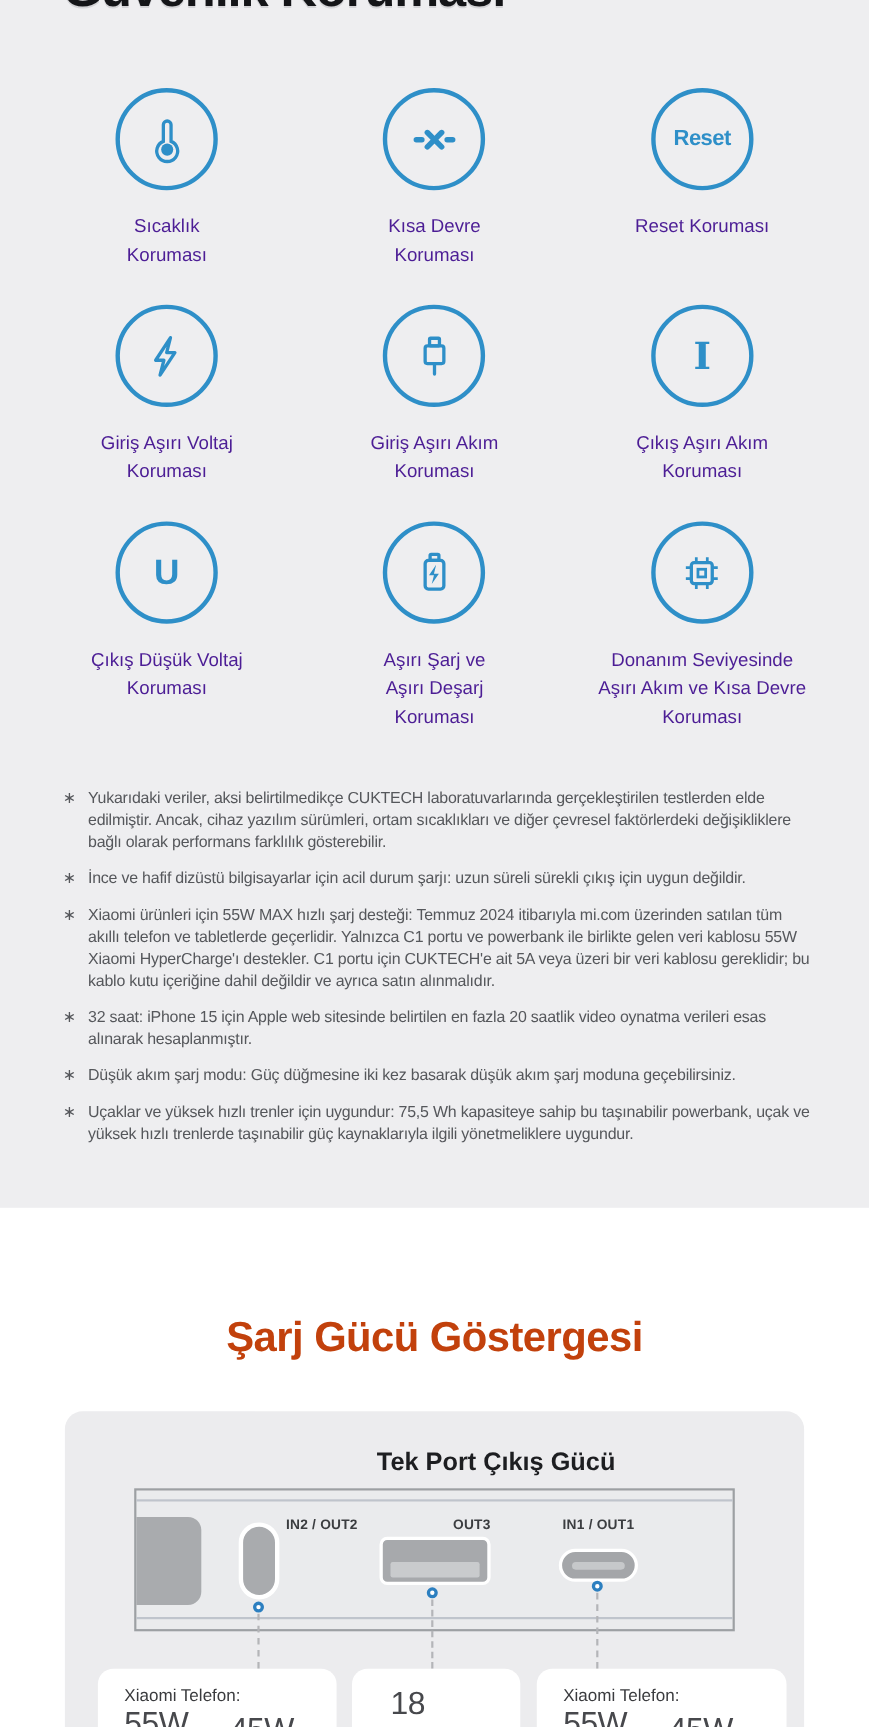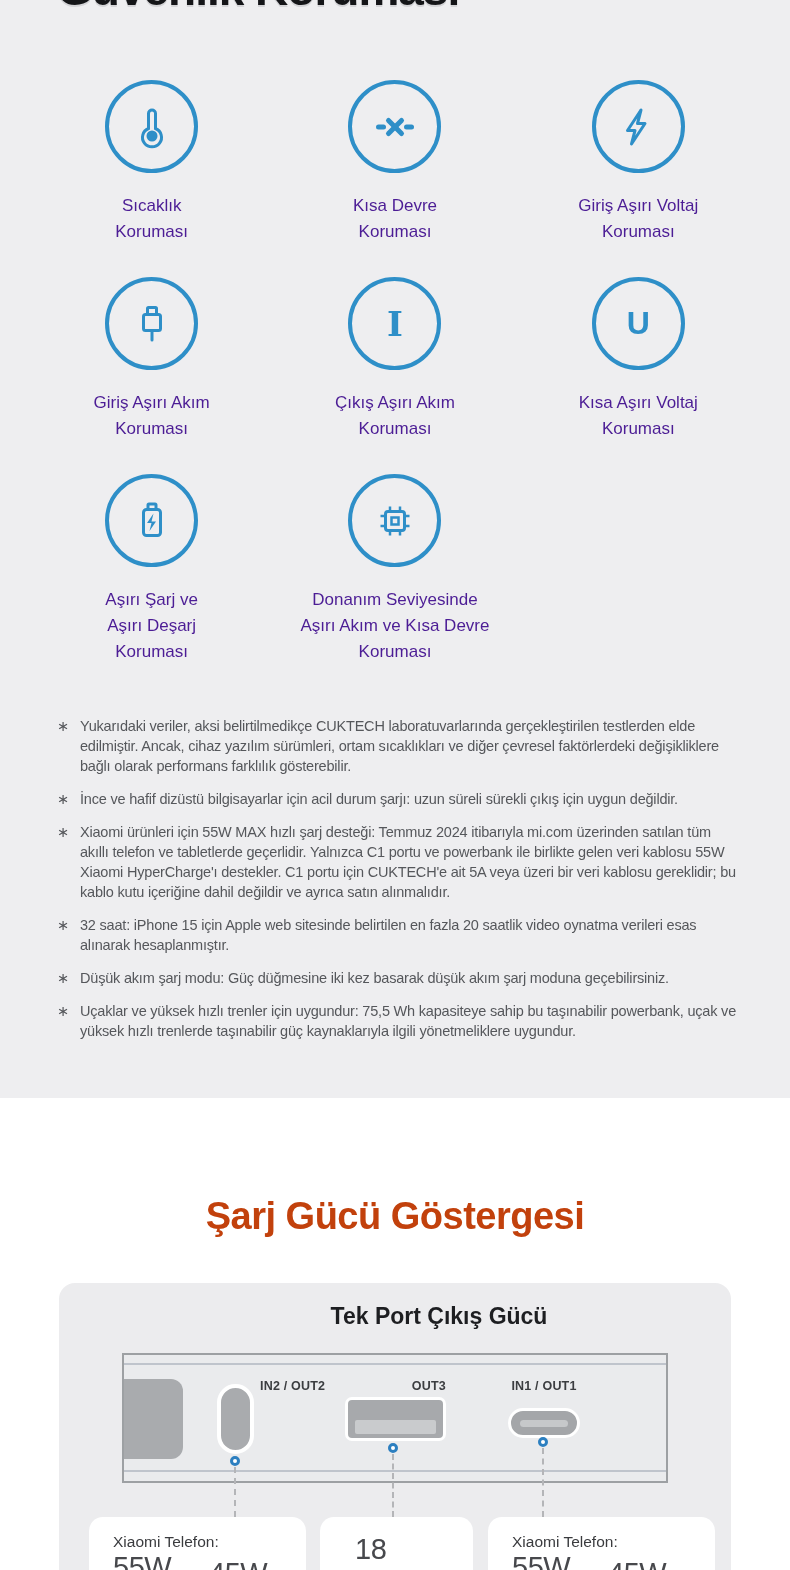--- a/index.html
+++ b/index.html
@@ -29,21 +29,21 @@
   .notes{position:absolute;left:57px;top:716px;width:682px;list-style:none;margin:0;padding:0;}
   .notes li{display:flex;margin-bottom:13px;font-size:14.5px;line-height:20px;
             letter-spacing:-0.2px;color:#55575b;}
   .notes .star{flex:none;width:23px;color:#55575b;}
 
   
   .charging-title{position:absolute;left:0;top:1192px;width:790px;margin:0;text-align:center;
                   font-size:38px;line-height:48px;font-weight:bold;color:#c2410c;letter-spacing:-0.5px;}
   .card{position:absolute;left:59px;top:1283px;width:672px;height:340px;
         background:#ececee;border-radius:16px;}
-  .card-title{position:absolute;left:0;top:20px;width:100%;text-align:center;margin:0;
+  .card-title{position:absolute;left:0;top:20px;width:100%;text-align:center;margin:12px;
               font-size:23px;font-weight:bold;color:#1d1e21;padding-left:44px;}
 
   
   .device{position:absolute;left:63px;top:70px;width:546px;height:130px;box-sizing:border-box;
           border:2px solid #9da0a3;background:#eaebed;}
   .device .edge-line{position:absolute;left:0;right:0;height:2px;background:#bfc4cc;}
   .device .edge-top{top:8px;} .device .edge-bottom{bottom:9px;}
   .screen-block{position:absolute;left:0;top:24px;width:59px;height:80px;
                 background:#a9abae;border-radius:0 12px 12px 0;}
   .port-oval{position:absolute;left:93px;top:29px;width:37px;height:70px;box-sizing:border-box;
@@ -102,20 +102,26 @@
             <line x1="7.5" y1="24" x2="12.5" y2="24"></line>
             <line x1="35.5" y1="24" x2="40.5" y2="24"></line>
             <line x1="17.5" y1="17.5" x2="30.5" y2="30.5"></line>
             <line x1="30.5" y1="17.5" x2="17.5" y2="30.5"></line>
           </svg>
         </div>
         <div class="cell-label">Kısa Devre
 Koruması</div>
       </div>
 
+      <div class="cell">
+        <div class="circle">
+          <span class="icon-text reset">Reset</span>
+        </div>
+        <div class="cell-label">Reset Koruması</div>
+      </div>
 
       <div class="cell">
         <div class="circle">
           <svg width="48" height="48" viewBox="0 0 48 48" fill="none" stroke="#2e8fc8" stroke-width="3" stroke-linejoin="round">
             <path d="M27 7 L13.5 27.5 h7.5 l-3.5 13.5 L31 20.5 h-7.5 z"></path>
           </svg>
         </div>
         <div class="cell-label">Giriş Aşırı Voltaj
 Koruması</div>
       </div>
@@ -137,21 +143,21 @@
           <span class="icon-text i">I</span>
         </div>
         <div class="cell-label">Çıkış Aşırı Akım
 Koruması</div>
       </div>
 
       <div class="cell">
         <div class="circle">
           <span class="icon-text u">U</span>
         </div>
-        <div class="cell-label">Kısa Aşırı Voltaj
+        <div class="cell-label">Çıkış Düşük Voltaj
 Koruması</div>
       </div>
 
       <div class="cell">
         <div class="circle">
           <svg width="48" height="48" viewBox="0 0 48 48" fill="none" stroke="#2e8fc8" stroke-width="3">
             <rect x="15.5" y="12.5" width="17" height="26" rx="3"></rect>
             <rect x="20" y="7" width="8" height="5.5" rx="1"></rect>
             <path d="M25.5 16.5 l-6.5 9.5 h4.5 l-2 8 6.5-9.5 h-4.5 z" fill="#2e8fc8" stroke="none"></path>
           </svg>

